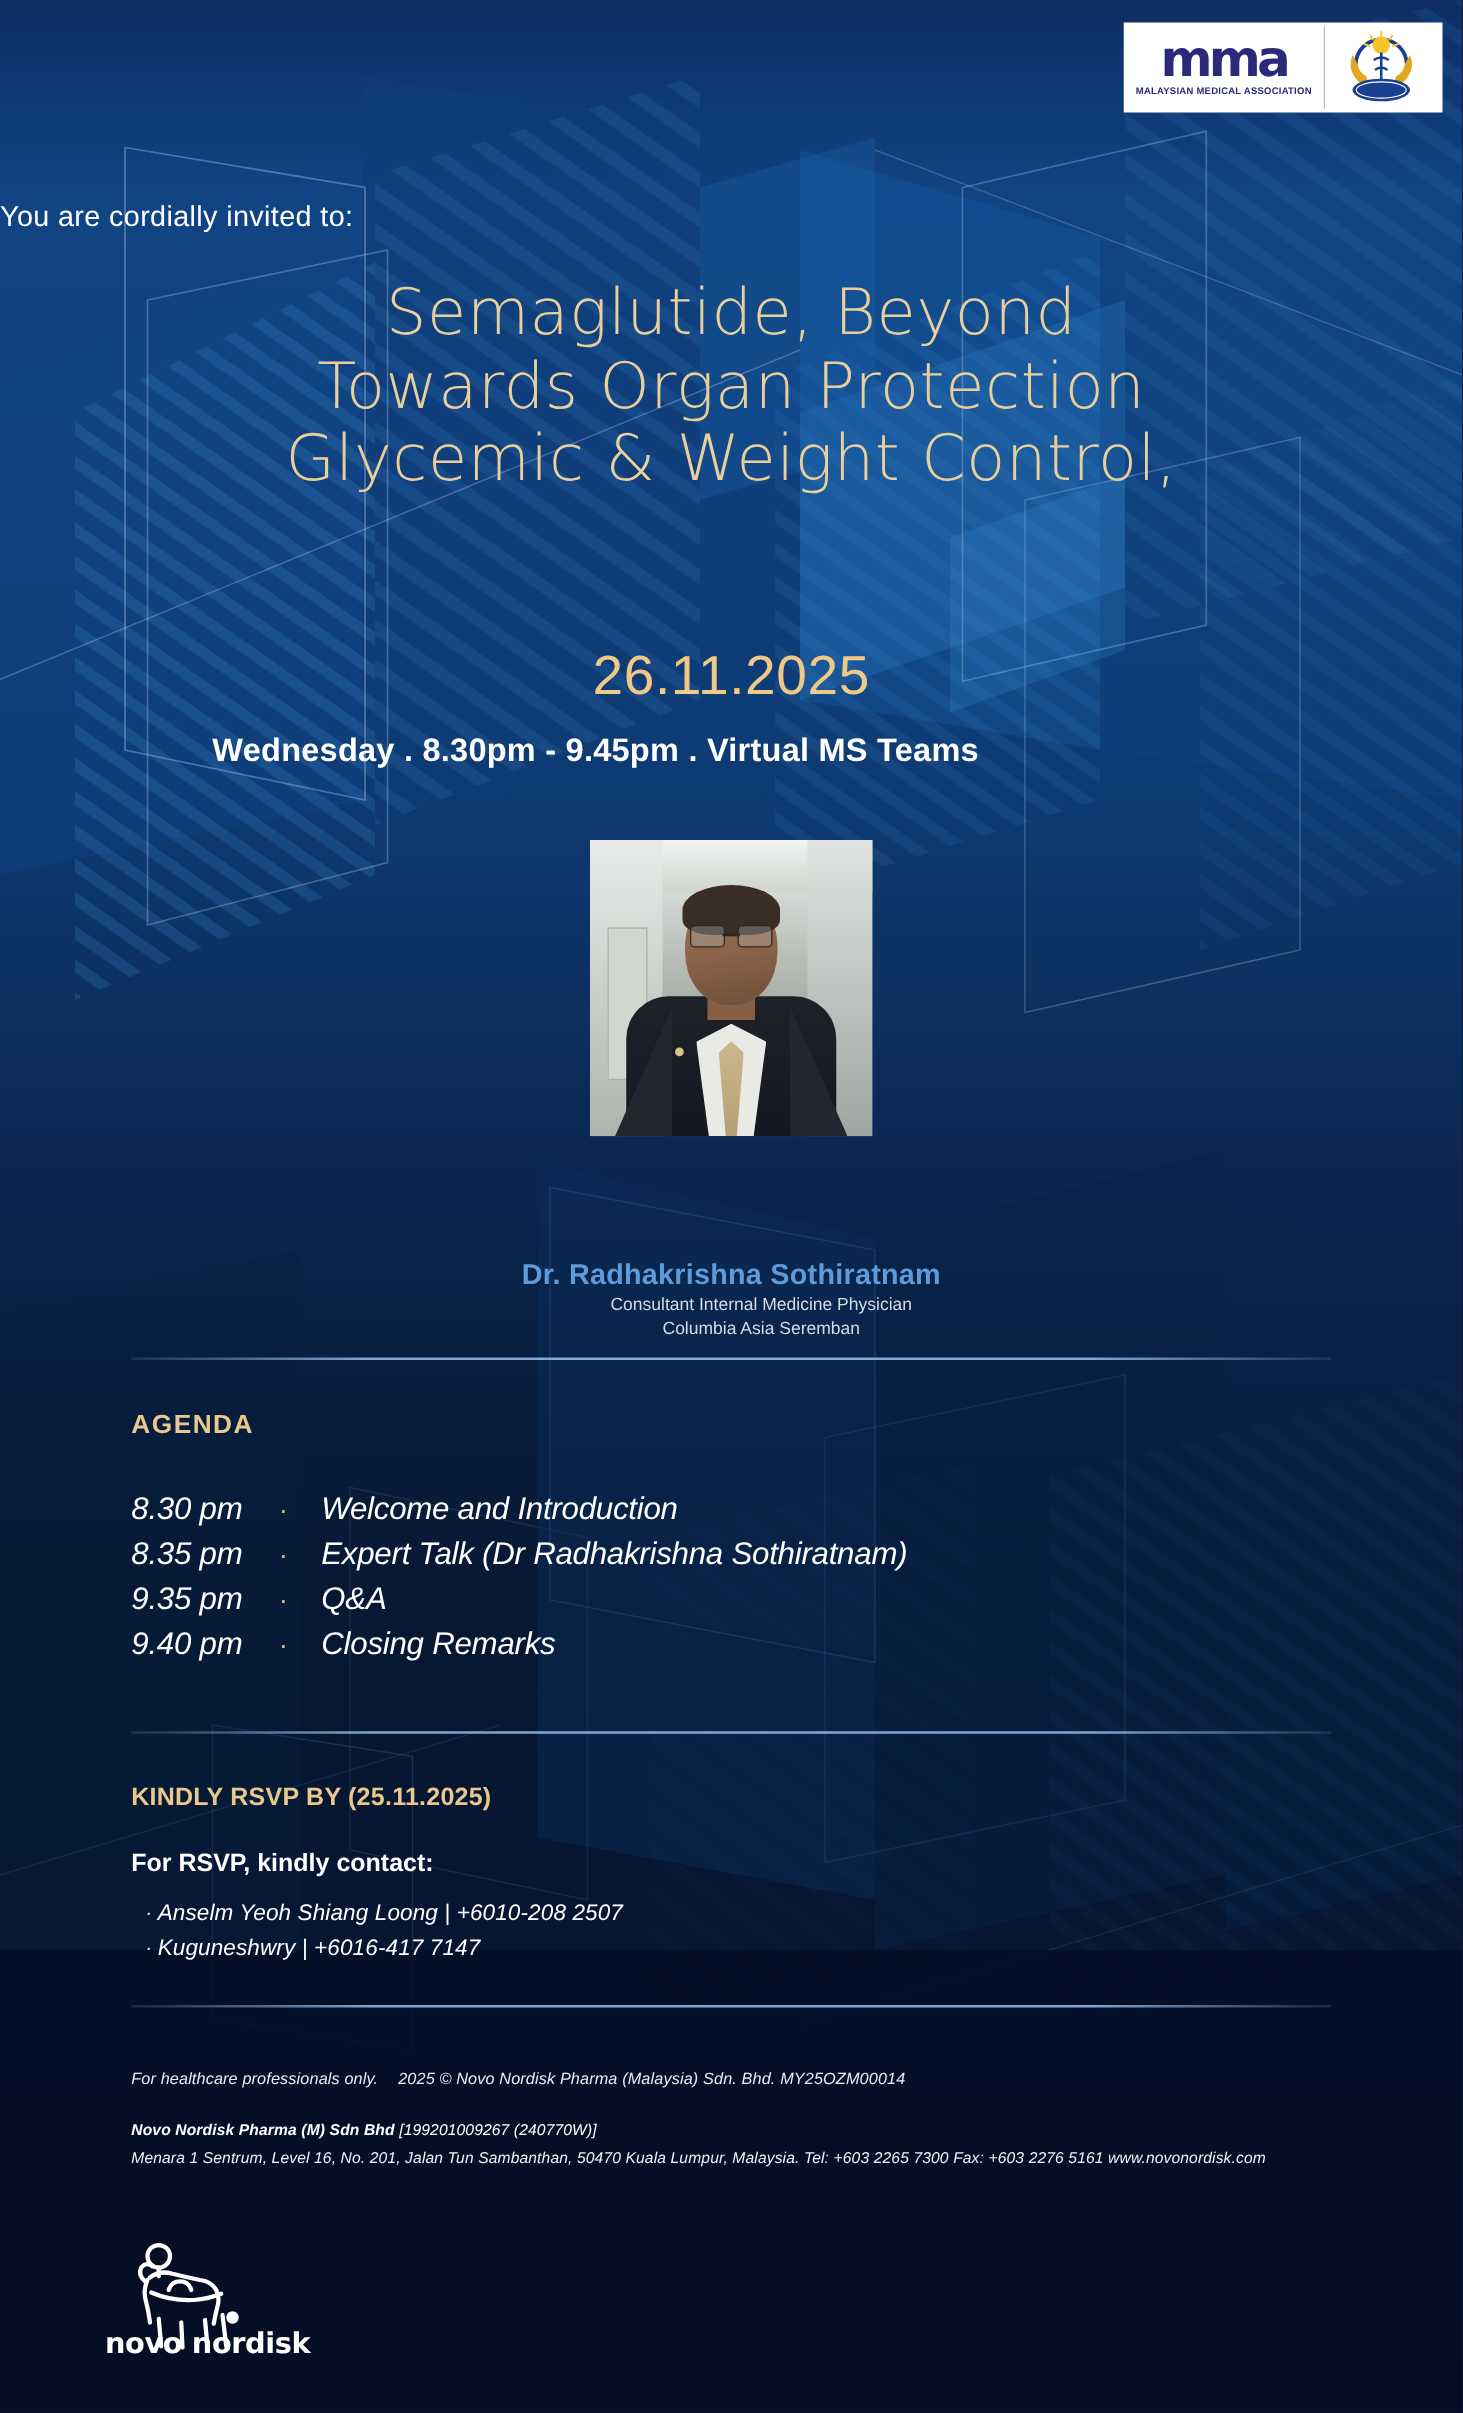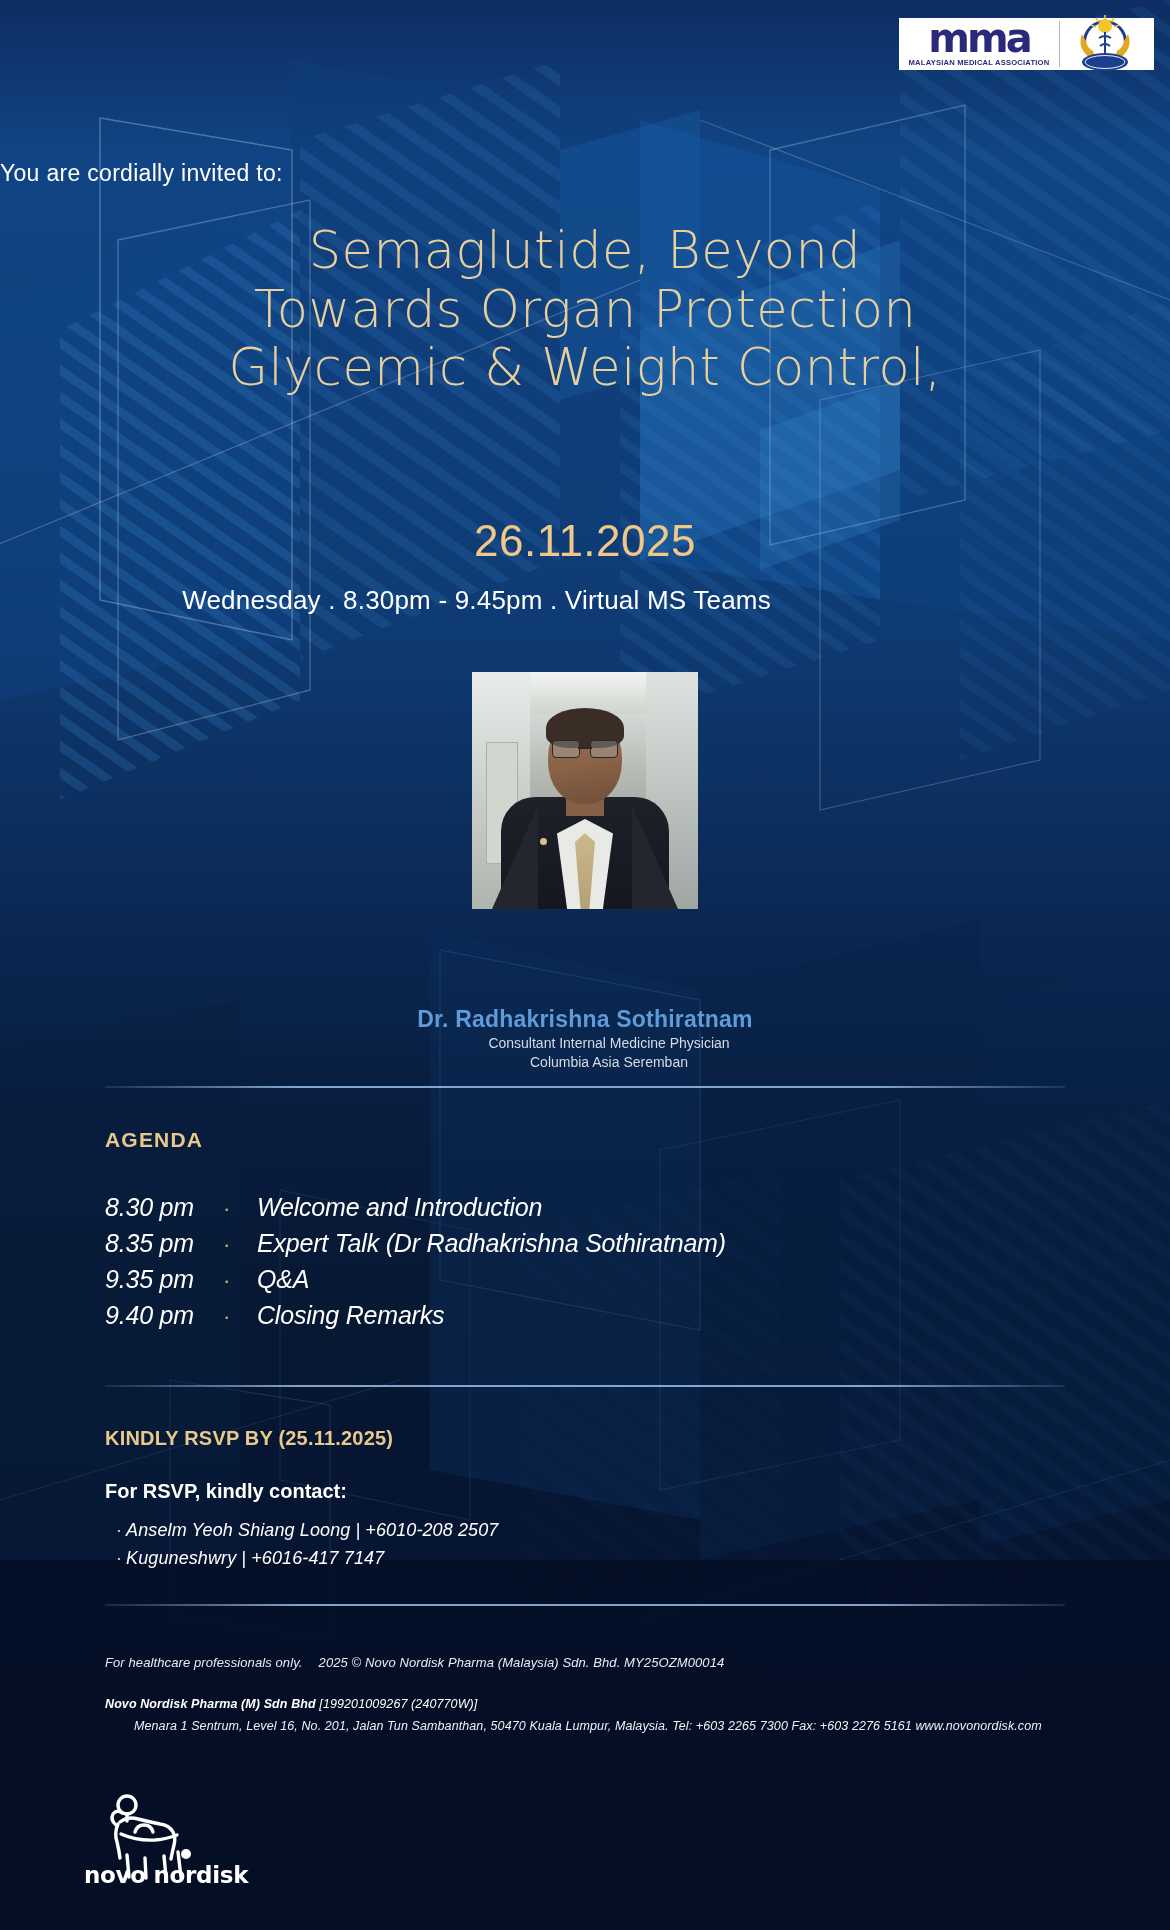--- a/index.html
+++ b/index.html
@@ -23,21 +23,21 @@
         #05122b 92%,
         #050f26 100%);
   }
   
   .bg{position:absolute;inset:0;overflow:hidden;}
   .bg svg{position:absolute;top:0;left:0;}
 
   
   .mma-logo{
     position:absolute;top:18px;right:16px;
-    width:255px;height:52px;background:#ffffff;
+    width:255px;height:72px;background:#ffffff;
     display:flex;align-items:stretch;
     box-sizing:border-box;padding:3px 4px;
   }
   .mma-left{
     flex:0 0 152px;display:flex;flex-direction:column;
     justify-content:center;align-items:center;
     border-right:1px solid #b9b9c8;padding-right:4px;
   }
   .mma-word{
     font-family:"DejaVu Sans", sans-serif;
@@ -67,21 +67,21 @@
     font-weight:300;font-size:51px;line-height:1.15;
     letter-spacing:0.5px;
   }
   .title div{white-space:nowrap;}
   .date{
     position:absolute;top:516px;left:0;width:1170px;text-align:center;
     color:#f0c987;font-size:44px;font-weight:500;letter-spacing:0.5px;
   }
   .when{
     position:absolute;top:585px;left:0;width:953px;text-align:center;
-    color:#ffffff;font-size:26px;letter-spacing:0.2px;
+    color:#ffffff;font-size:26px;letter-spacing:0.2px;font-weight:bold;
   }
 
   
   .photo-wrap{
     position:absolute;top:672px;left:50%;transform:translateX(-50%);
     width:226px;height:237px;overflow:hidden;
   }
   .photo{
     position:absolute;inset:0;
     background:linear-gradient(180deg,#c8cfd2 0%,#d5d9d6 18%,#b9bdb7 40%,#9ba09c 70%,#7e8480 100%);
@@ -198,21 +198,21 @@
     color:#e9ecf2;font-size:13px;font-style:italic;letter-spacing:0.1px;
   }
   .foot-legal .gap{display:inline-block;width:16px;}
   .foot-co{
     position:absolute;left:105px;top:1697px;
     color:#ffffff;font-size:12.5px;font-style:italic;font-weight:bold;letter-spacing:0.1px;
   }
   .foot-co .reg{font-weight:normal;}
   .foot-addr{
     position:absolute;left:105px;top:1719px;
-    color:#eef1f6;font-size:12.5px;font-style:italic;letter-spacing:0.1px;white-space:nowrap;margin-left:29px;
+    color:#eef1f6;font-size:12.5px;font-style:italic;letter-spacing:0.1px;white-space:nowrap;
   }
 
   
   .nn-logo{position:absolute;left:90px;top:1792px;width:110px;height:92px;}
   .nn-text{
     position:absolute;left:84px;top:1862px;
     color:#ffffff;font-size:23px;font-weight:bold;letter-spacing:-0.3px;
     font-family:"DejaVu Sans", sans-serif;
   }
 </style>

